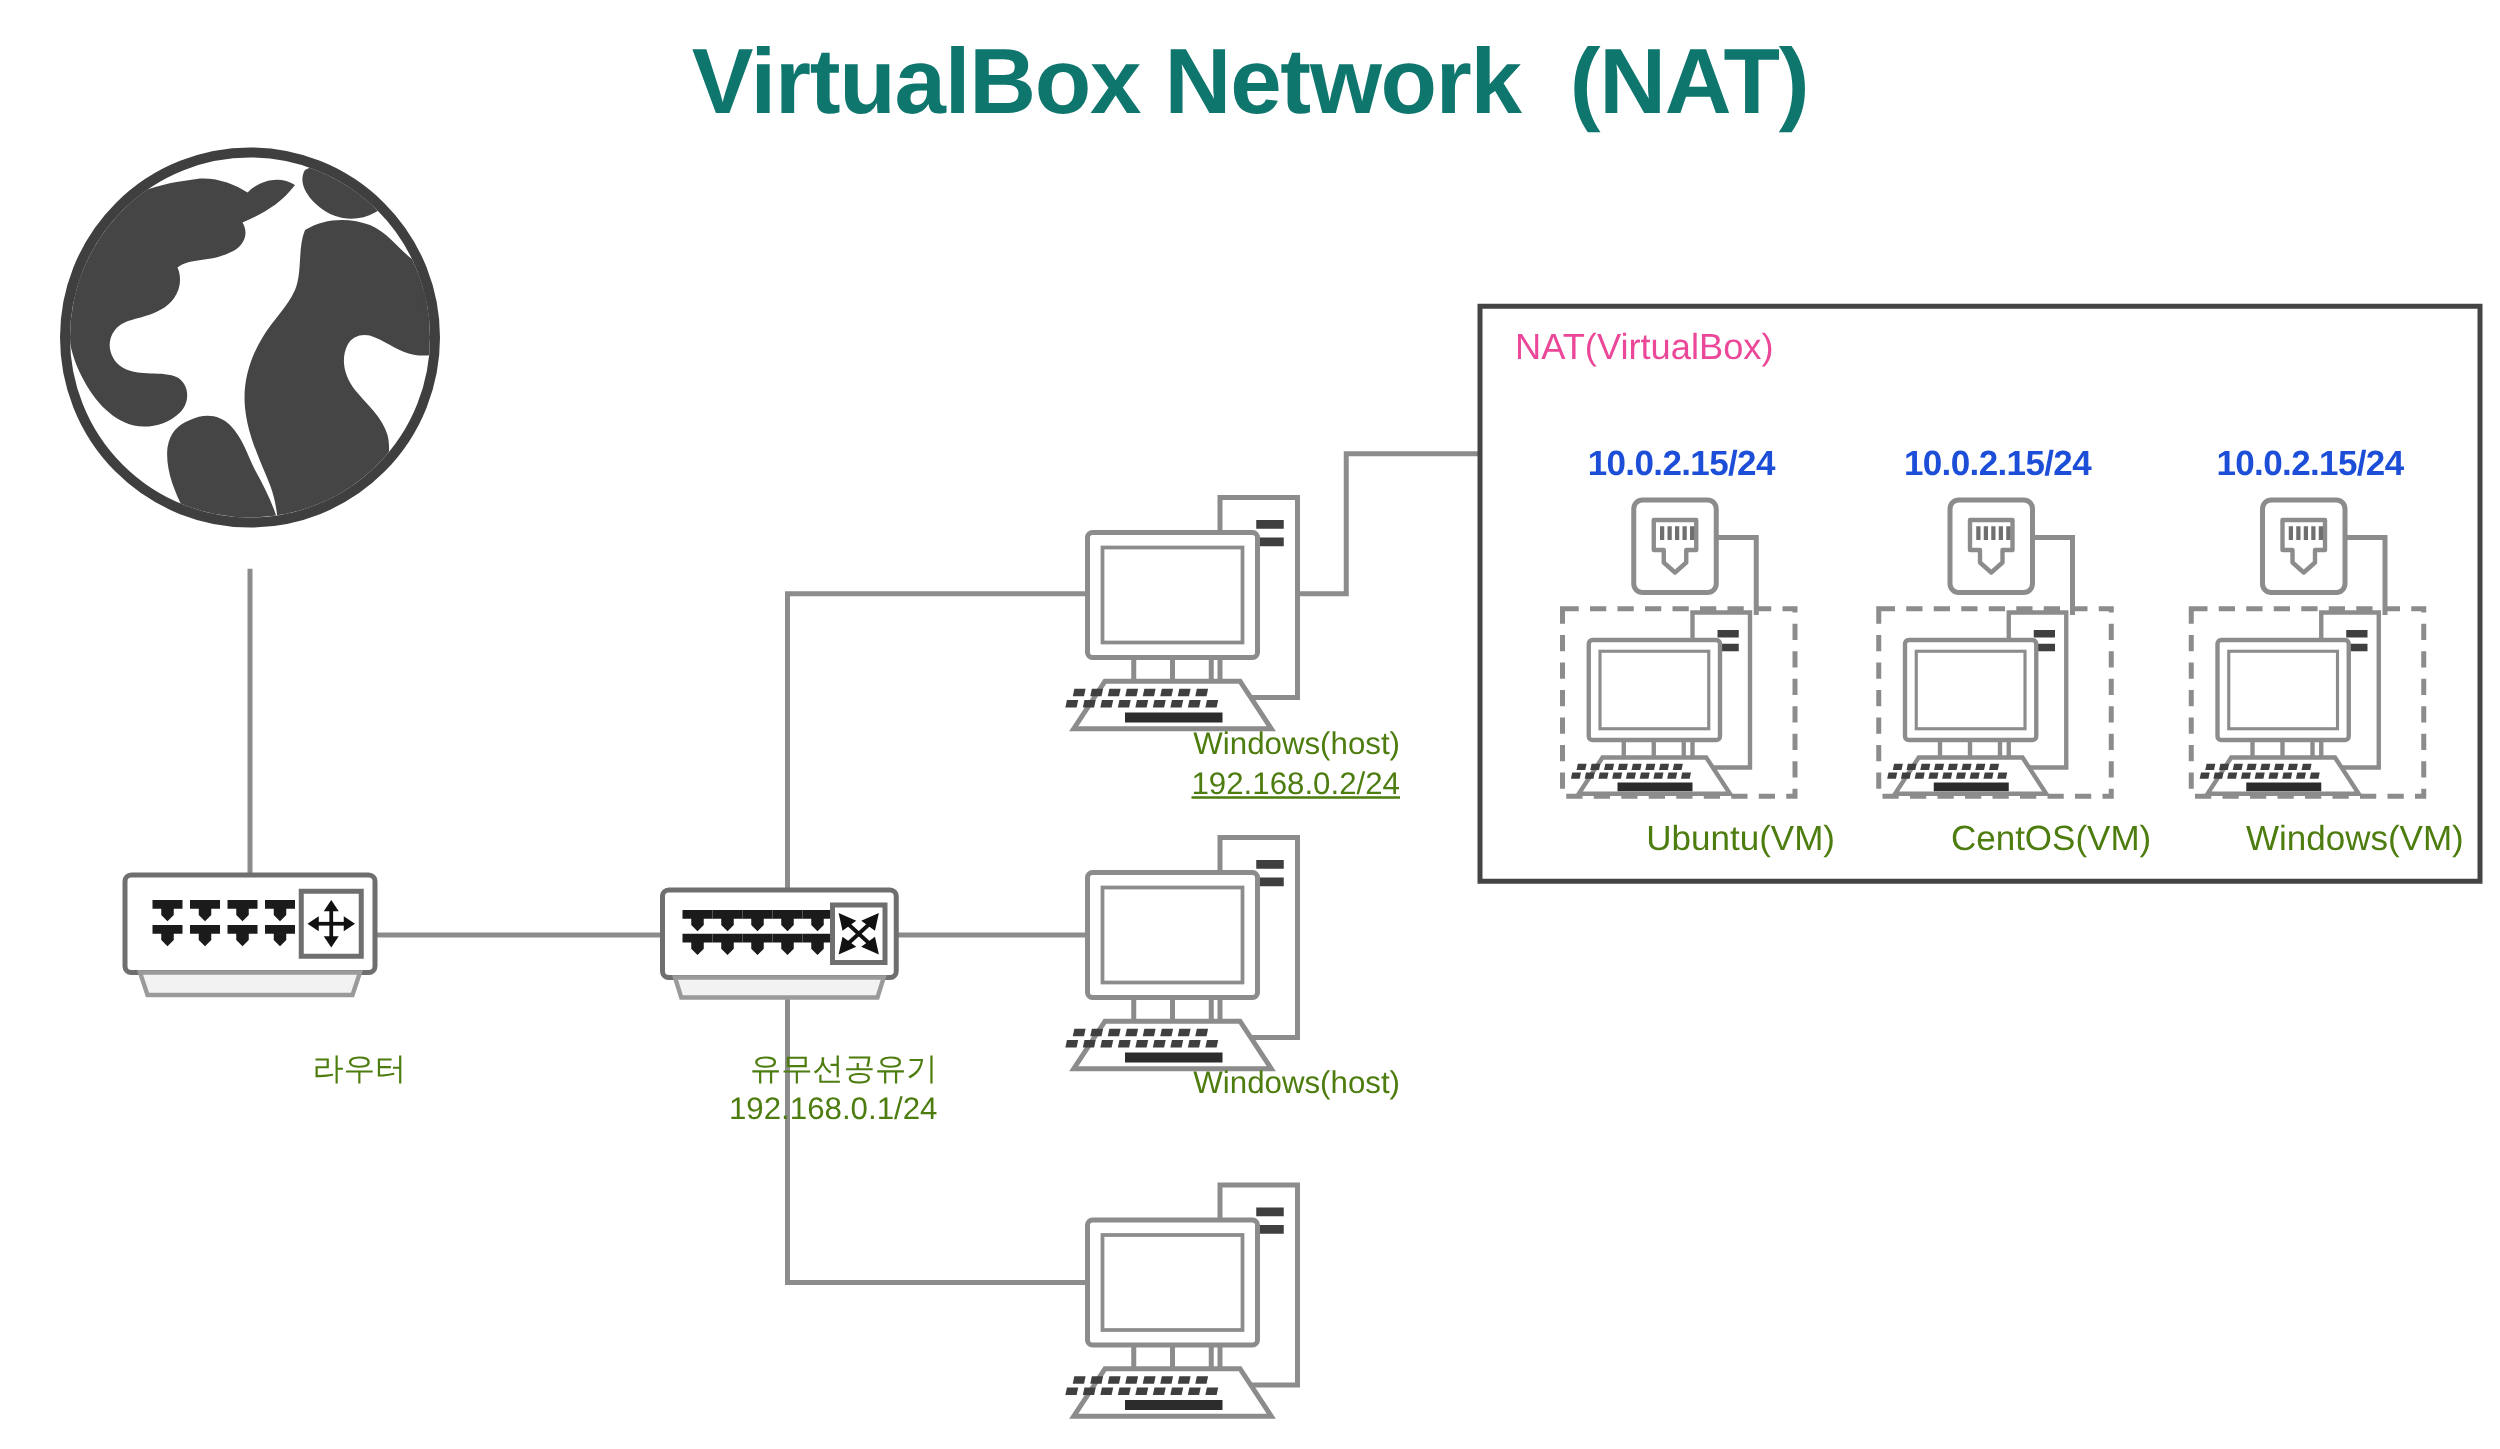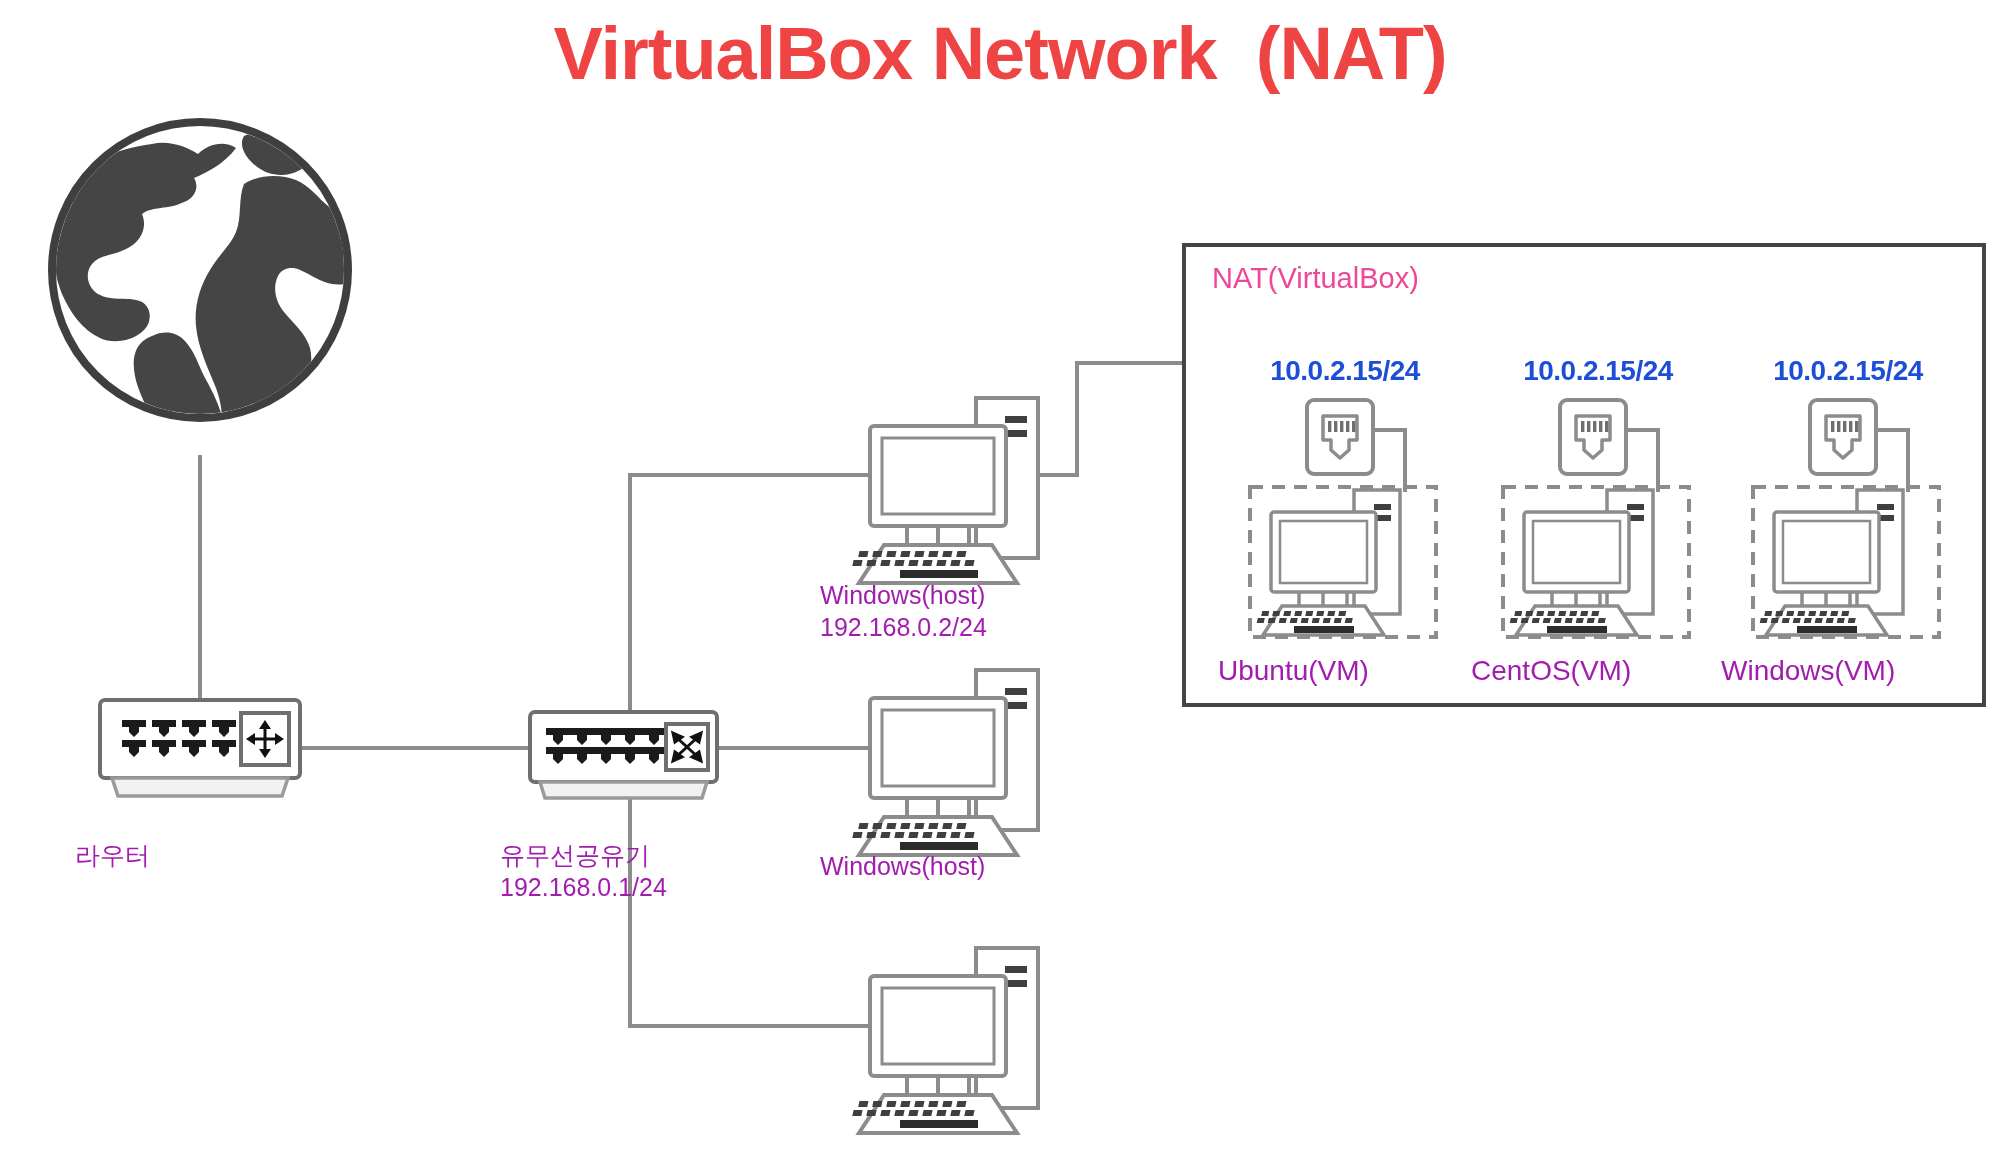--- a/index.html
+++ b/index.html
@@ -4,29 +4,29 @@
 <style>
   html,body{margin:0;padding:0;background:#ffffff;}
   body{
     font-family:"Liberation Sans","DejaVu Sans",sans-serif;
     width:2000px;height:1159px;overflow:hidden;position:relative;
   }
   #stage{position:relative;width:2000px;height:1159px;background:#fff;}
   #stage svg{position:absolute;left:0;top:0;width:2000px;height:1159px;}
 
   .title{
-    position:absolute;left:0;top:11px;width:2000px;
+    position:absolute;left:0;top:22px;width:2000px;
     text-align:center;
-    font-size:74px;font-weight:bold;color:#ef4444;
+    font-size:74px;font-weight:bold;color:#0f766e;
     letter-spacing:-1px;
     white-space:pre;
   }
   .lbl{
-    position:absolute;text-align:left;
-    color:#a21caf;font-size:25px;line-height:31px;white-space:pre;
+    position:absolute;text-align:right;
+    color:#4d7c0f;font-size:25px;line-height:31px;white-space:pre;
   }
   .lbl.small{font-size:28px;}
   .natbox-title{
     position:absolute;color:#ec4899;font-size:29px;white-space:pre;
   }
   .ipbold{
     position:absolute;text-align:center;font-size:28px;font-weight:bold;
     color:#1d4ed8;white-space:pre;letter-spacing:-0.5px;
   }
 </style>
@@ -290,18 +290,18 @@
   <div class="lbl small" style="left:1218px;top:655px;width:250px;">Ubuntu(VM)</div>
   <div class="lbl small" style="left:1471px;top:655px;width:250px;">CentOS(VM)</div>
   <div class="lbl small" style="left:1721px;top:655px;width:250px;">Windows(VM)</div>
 
   <div class="lbl" style="left:75px;top:840px;width:250px;font-family:Liberation Serif, serif;">라우터</div>
 
   <div class="lbl" style="left:500px;top:840px;width:250px;">유무선공유기</div>
   <div class="lbl" style="left:500px;top:872px;width:250px;">192.168.0.1/24</div>
 
   <div class="lbl" style="left:820px;top:580px;width:300px;">Windows(host)</div>
-  <div class="lbl" style="left:820px;top:612px;width:300px;">192.168.0.2/24</div>
+  <div class="lbl" style="left:820px;top:612px;width:300px;text-decoration:underline;">192.168.0.2/24</div>
 
   <div class="lbl" style="left:820px;top:851px;width:300px;">Windows(host)</div>
 
 
 </div>
 
 </body></html>

